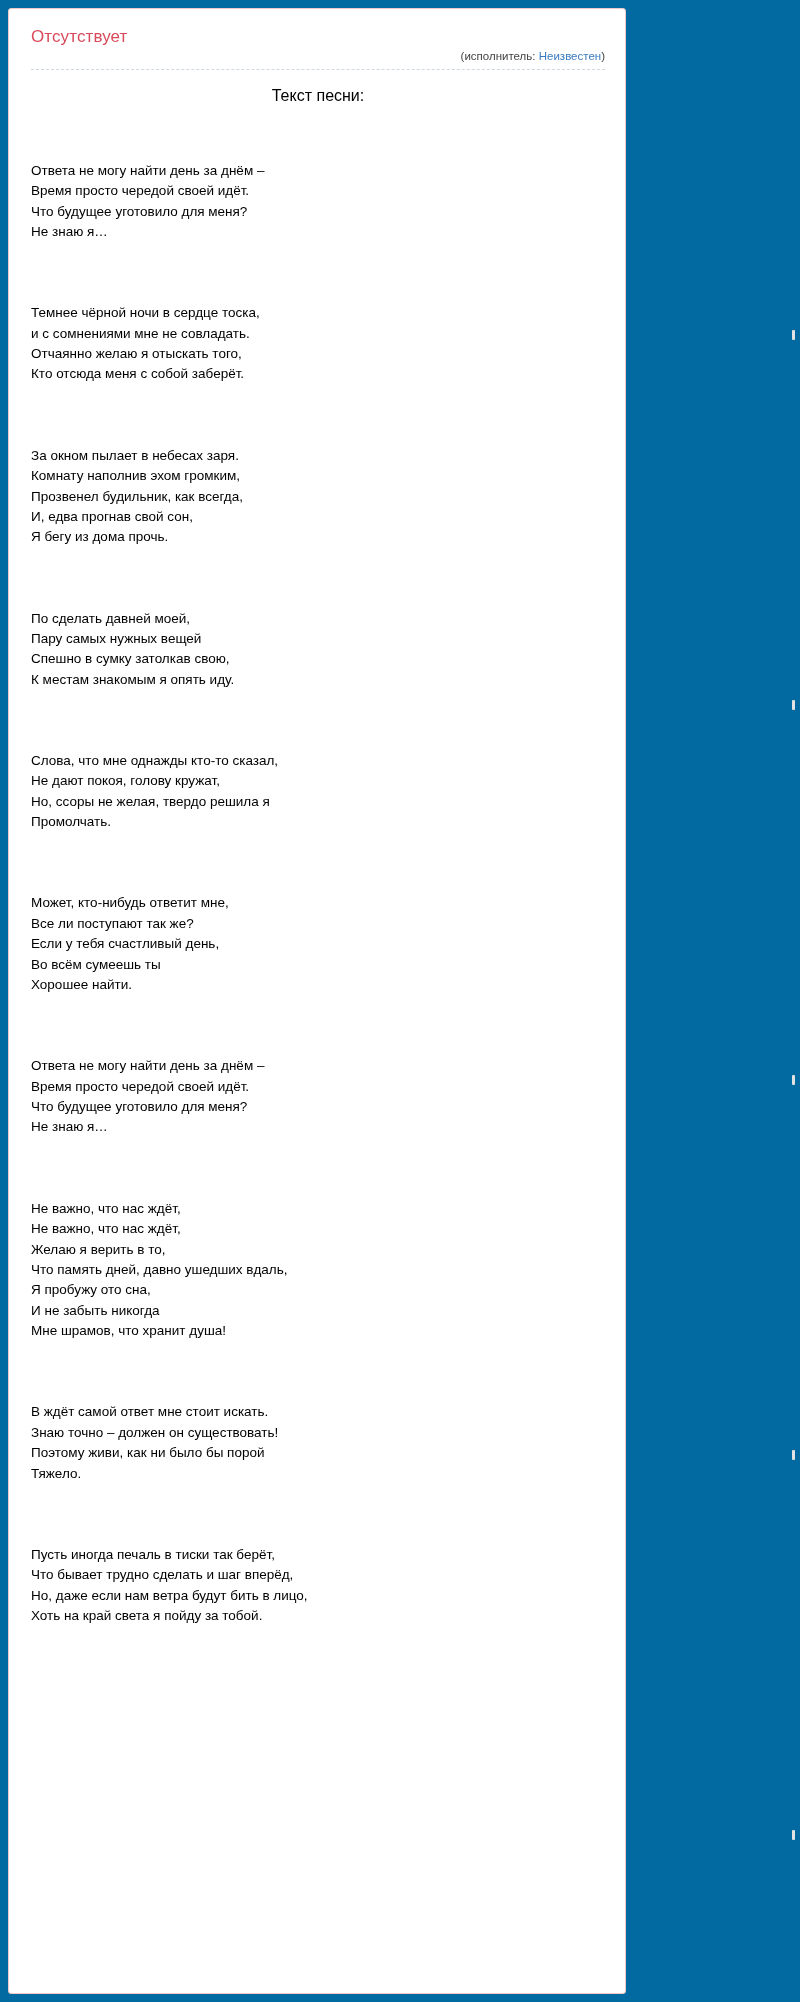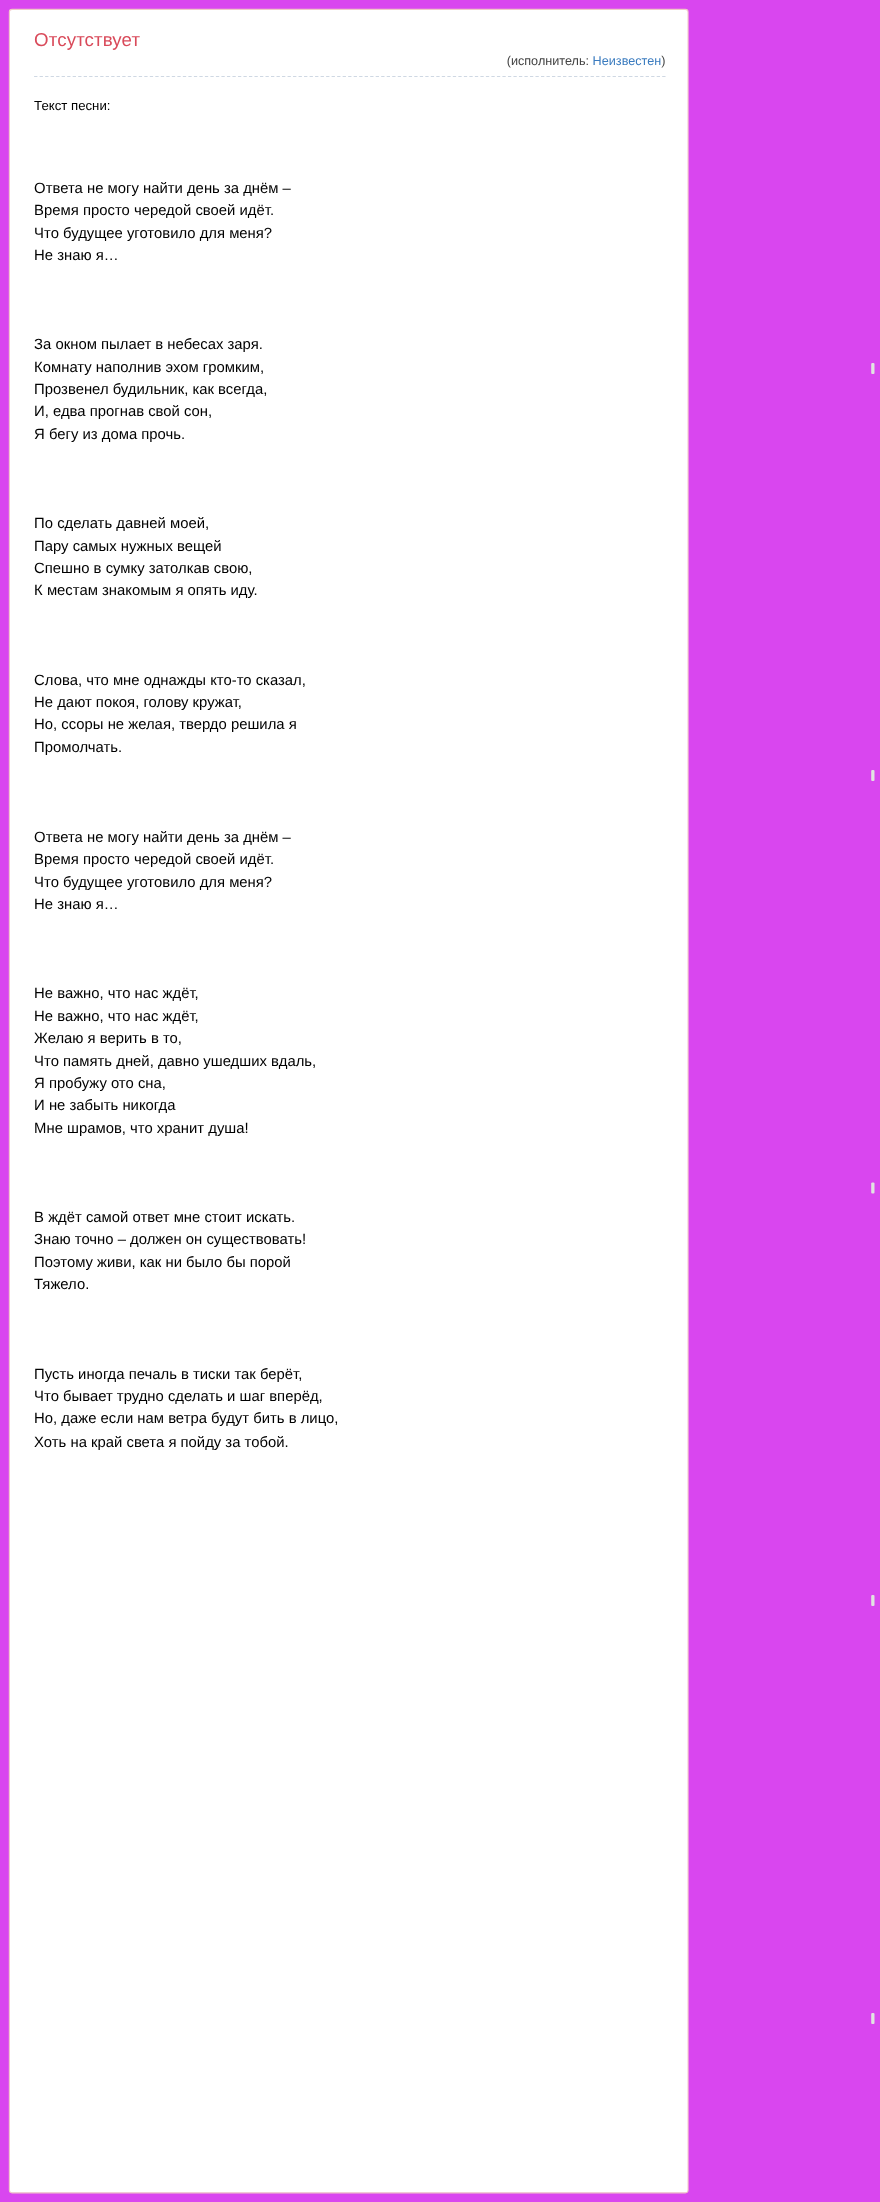--- a/index.html
+++ b/index.html
@@ -10,21 +10,21 @@
   body {
     width: 800px;
     min-height: 2002px;
     font-family: "Liberation Sans", sans-serif;
     color: #000000;
   }
   .page {
     position: relative;
     width: 800px;
     min-height: 2002px;
-    background: #d946ef;
+    background: #0369a1;
     box-sizing: border-box;
   }
   .card {
     position: absolute;
     left: 8px;
     top: 8px;
     width: 618px;
     min-height: 1986px;
     background: #ffffff;
     border: 1px solid #f0c8c8;
@@ -51,24 +51,25 @@
     color: #3a7bbf;
     text-decoration: none;
   }
   .divider {
     border: none;
     border-top: 1px dashed #cfd8e3;
     margin: 4px 0 12px 0;
     height: 0;
   }
   .lyrics-label {
-    font-size: 12px;
+    font-size: 16px;
     color: #000;
     line-height: 20px;
     margin: 16px 0 14px 0;
+    text-align: center;
   }
   .lyrics {
     font-size: 13.5px;
     line-height: 20.4px;
     color: #000000;
     white-space: pre-wrap;
     margin: 0;
     font-family: "Liberation Sans", sans-serif;
   }
   .stanza {
@@ -109,33 +110,42 @@
 
     <hr class="divider">
 
     <div class="lyrics-label">Текст песни:</div>
 
     <div class="lyrics">
       <div class="stanza">Ответа не могу найти день за днём –
 Время просто чередой своей идёт.
 Что будущее уготовило для меня?
 Не знаю я…</div>
+      <div class="stanza">Темнее чёрной ночи в сердце тоска,
+и с сомнениями мне не совладать.
+Отчаянно желаю я отыскать того,
+Кто отсюда меня с собой заберёт.</div>
       <div class="stanza">За окном пылает в небесах заря.
 Комнату наполнив эхом громким,
 Прозвенел будильник, как всегда,
 И, едва прогнав свой сон,
 Я бегу из дома прочь.</div>
       <div class="stanza">По сделать давней моей,
 Пару самых нужных вещей
 Спешно в сумку затолкав свою,
 К местам знакомым я опять иду.</div>
       <div class="stanza">Слова, что мне однажды кто-то сказал,
 Не дают покоя, голову кружат,
 Но, ссоры не желая, твердо решила я
 Промолчать.</div>
+      <div class="stanza">Может, кто-нибудь ответит мне,
+Все ли поступают так же?
+Если у тебя счастливый день,
+Во всём сумеешь ты
+Хорошее найти.</div>
       <div class="stanza">Ответа не могу найти день за днём –
 Время просто чередой своей идёт.
 Что будущее уготовило для меня?
 Не знаю я…</div>
       <div class="stanza">Не важно, что нас ждёт,
 Не важно, что нас ждёт,
 Желаю я верить в то,
 Что память дней, давно ушедших вдаль,
 Я пробужу ото сна,
 И не забыть никогда

